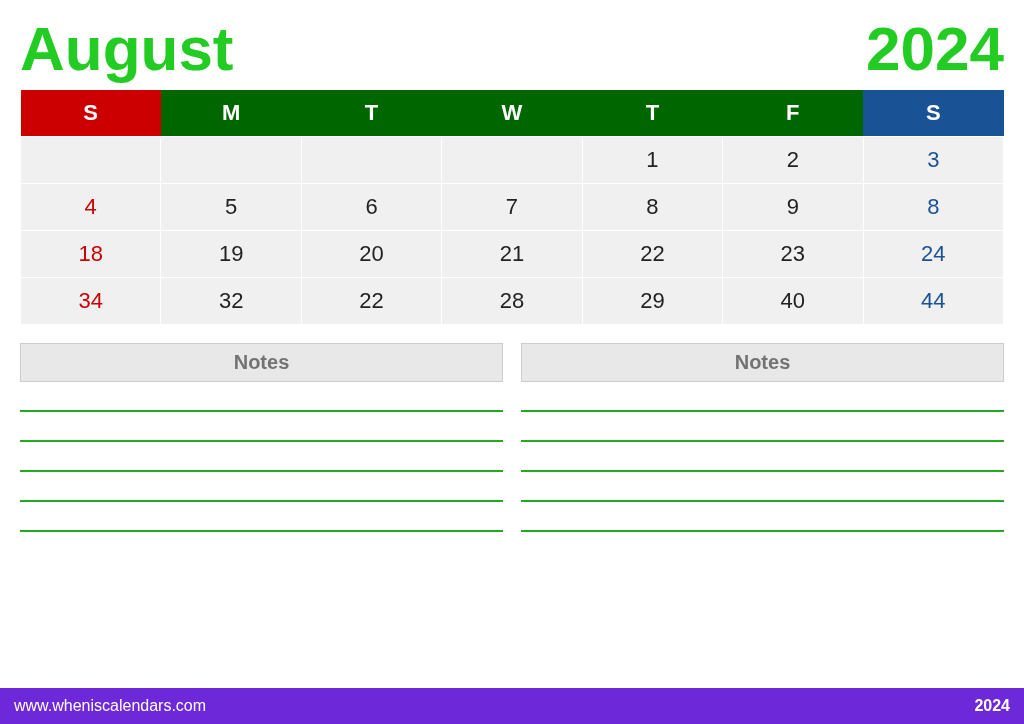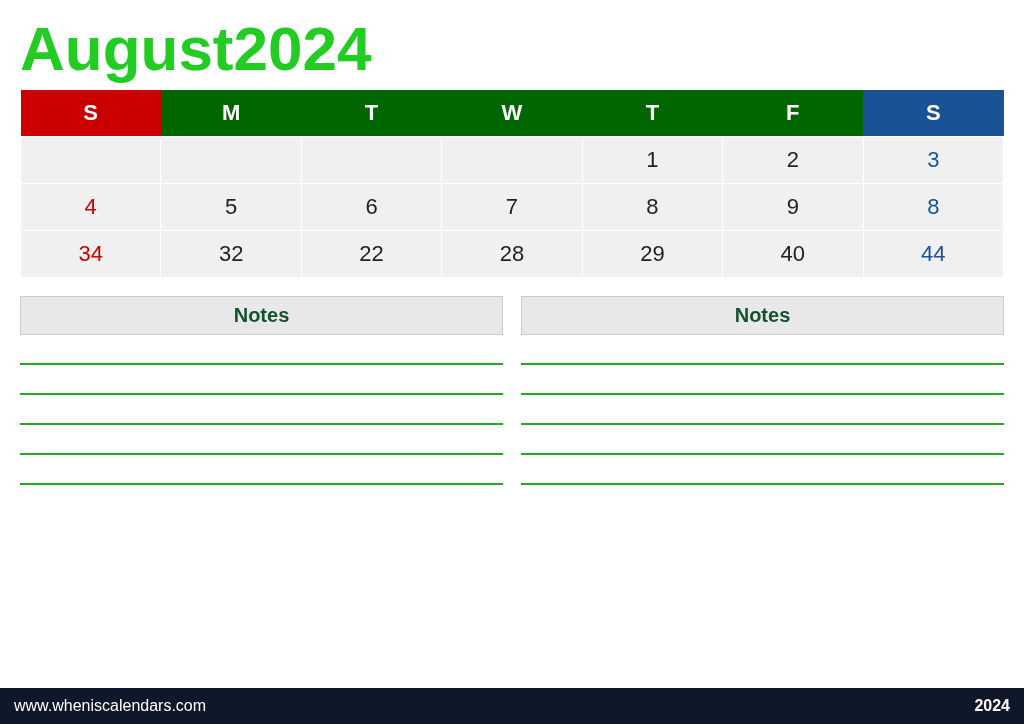--- a/index.html
+++ b/index.html
@@ -20,20 +20,21 @@
       width: 1024px;
       height: 724px;
       background: #ffffff;
       display: flex;
       flex-direction: column;
       padding: 18px 20px 0 20px;
     }
 
     .header {
       display: flex;
+      justify-content: space-between;
       align-items: flex-start;
       margin-bottom: 10px;
     }
 
     .month-title {
       font-size: 62px;
       font-weight: bold;
       color: #22cc22;
       line-height: 1;
     }
@@ -102,39 +103,39 @@
       display: flex;
       flex-direction: column;
     }
 
     .notes-header {
       background: #e8e8e8;
       text-align: center;
       padding: 7px 0;
       font-size: 20px;
       font-weight: bold;
-      color: #14532d;
+      color: #737373;
       border: 1px solid #cccccc;
       margin-bottom: 6px;
     }
 
     .notes-lines {
       display: flex;
       flex-direction: column;
       gap: 10px;
       padding: 4px 0;
     }
 
     .notes-line {
       border-bottom: 2px solid #22aa22;
       height: 20px;
     }
 
     .footer {
-      background: #0f172a;
+      background: #6d28d9;
       height: 36px;
       display: flex;
       justify-content: space-between;
       align-items: center;
       padding: 0 14px;
       margin-top: auto;
       margin-left: -20px;
       margin-right: -20px;
       width: calc(100% + 40px);
     }
@@ -188,20 +189,29 @@
         <td class="sunday">4</td>
         <td>5</td>
         <td>6</td>
         <td>7</td>
         <td>8</td>
         <td>9</td>
         <td class="saturday">8</td>
       </tr>
 
 
+      <tr>
+        <td class="sunday">18</td>
+        <td>19</td>
+        <td>20</td>
+        <td>21</td>
+        <td>22</td>
+        <td>23</td>
+        <td class="saturday">24</td>
+      </tr>
 
       <tr>
         <td class="sunday">34</td>
         <td>32</td>
         <td>22</td>
         <td>28</td>
         <td>29</td>
         <td>40</td>
         <td class="saturday">44</td>
       </tr>

